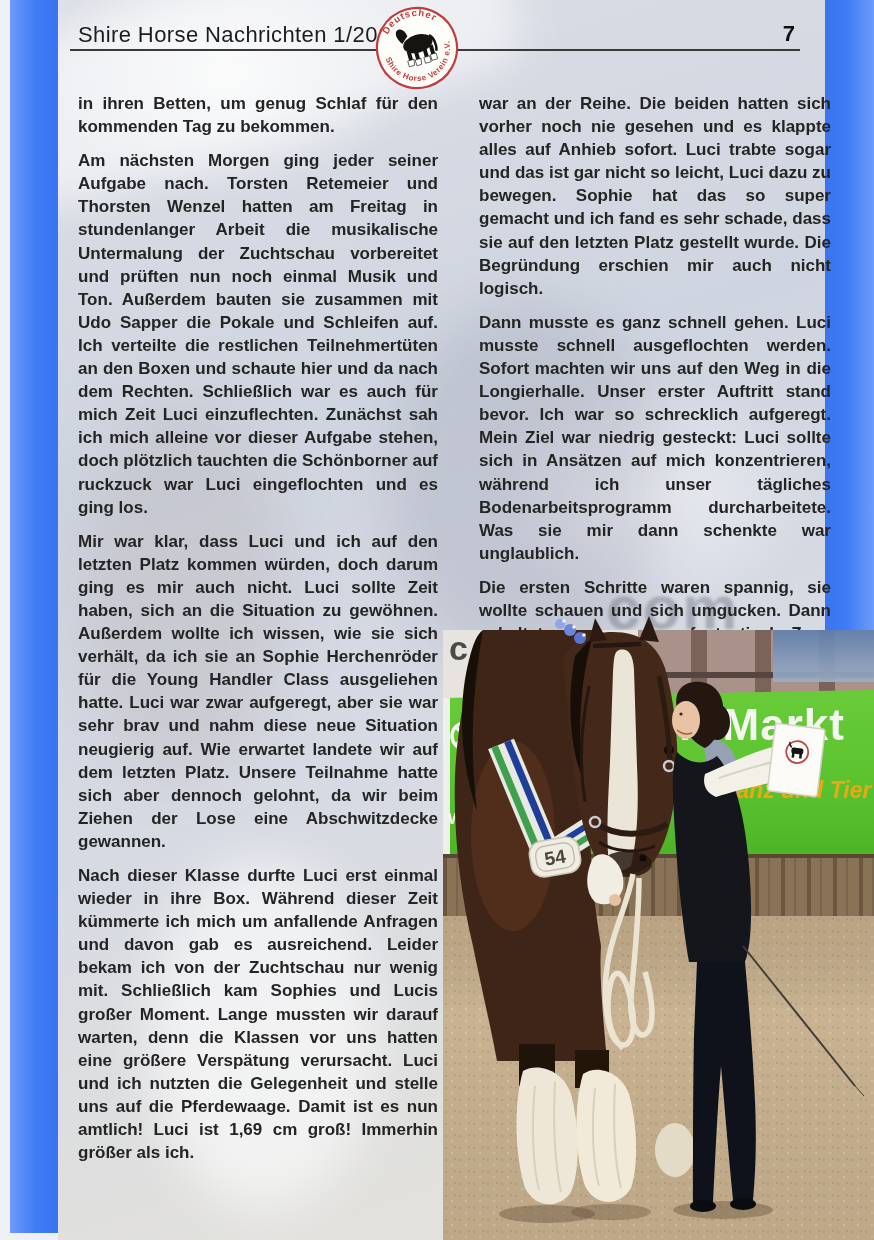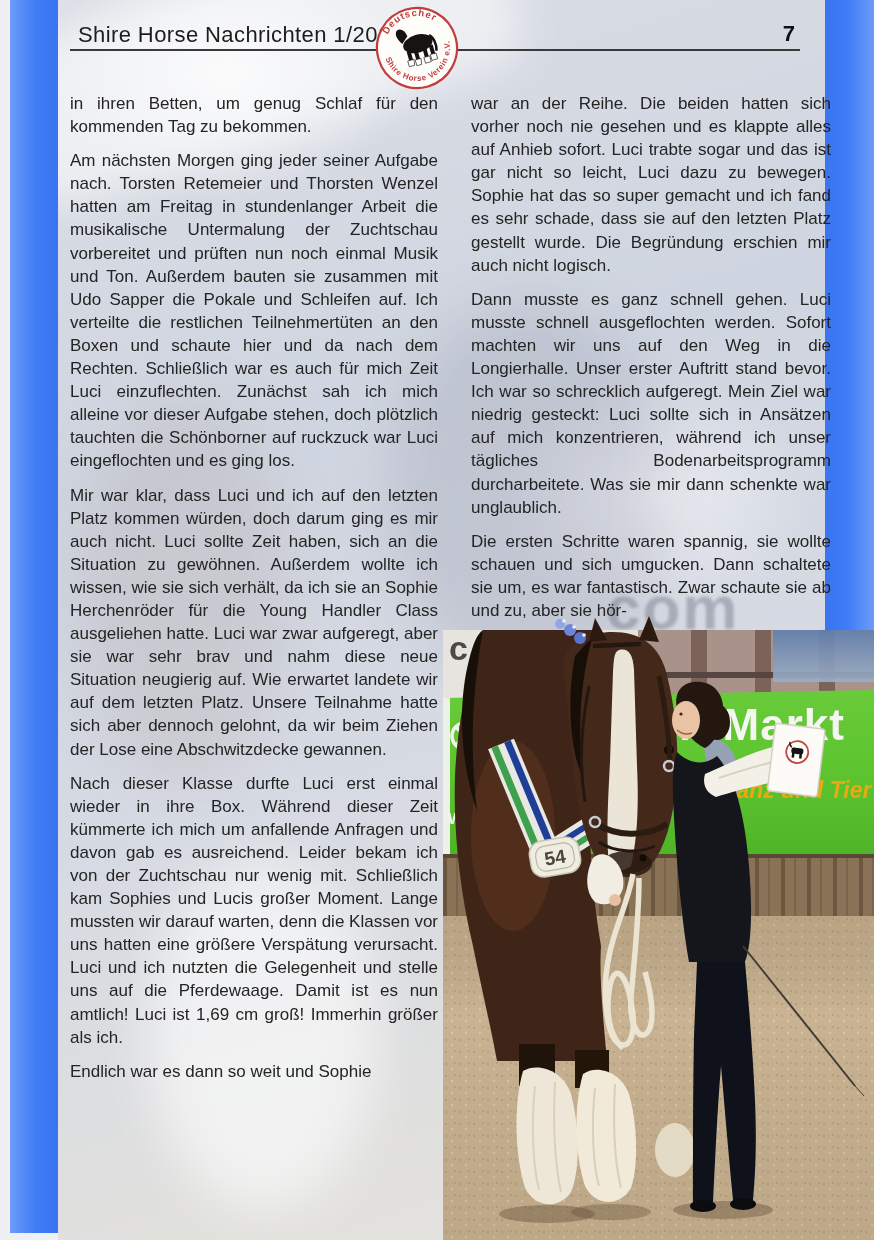--- a/index.html
+++ b/index.html
@@ -33,21 +33,21 @@
   .masthead-title{
     position:absolute;left:78px;top:22px;width:420px;
     font-size:22px;letter-spacing:.4px;color:#1c1c1c;
   }
   .masthead-pagenum{
     position:absolute;left:730px;top:21px;width:68px;text-align:right;
     font-size:22px;font-weight:bold;letter-spacing:3px;color:#111;
   }
   .club-logo{position:absolute;left:375px;top:4px;}
   .col{position:absolute;top:92px;font-size:17px;line-height:23.1px;text-align:justify;hyphens:auto;-webkit-hyphens:auto;}
-  .col p{margin:0 0 11px 0;}
+  .col p{margin:0 0 11px 8px;font-weight:bold;}
   .col-left{left:70px;width:368px;}
   .col-right{left:471px;width:360px;max-height:540px;overflow:hidden;}
   .photo{position:absolute;left:443px;top:616px;}
 </style>
 </head>
 <body>
 
 <div class="page">
 
   <div class="content-bg">
@@ -92,21 +92,20 @@
         <path d="M 15,-9 C 19,-6 20,2 18,8" stroke="#171310" stroke-width="2.5" fill="none"></path>
       </g>
     </g>
   </svg>
 
   <div class="col col-left">
     <p>in ihren Betten, um genug Schlaf für den kommenden Tag zu bekommen.</p>
     <p>Am nächsten Morgen ging jeder seiner Aufgabe nach. Torsten Retemeier und Thorsten Wenzel hatten am Freitag in stundenlanger Arbeit die musikalische Untermalung der Zuchtschau vorbereitet und prüften nun noch einmal Musik und Ton. Außerdem bauten sie zusammen mit Udo Sapper die Pokale und Schleifen auf. Ich verteilte die restlichen Teilnehmertüten an den Boxen und schaute hier und da nach dem Rechten. Schließlich war es auch für mich Zeit Luci einzuflechten. Zunächst sah ich mich alleine vor dieser Aufgabe stehen, doch plötzlich tauchten die Schönborner auf ruckzuck war Luci eingeflochten und es ging los.</p>
     <p>Mir war klar, dass Luci und ich auf den letzten Platz kommen würden, doch darum ging es mir auch nicht. Luci sollte Zeit haben, sich an die Situation zu gewöhnen. Außerdem wollte ich wissen, wie sie sich verhält, da ich sie an Sophie Herchenröder für die Young Handler Class ausgeliehen hatte. Luci war zwar aufgeregt, aber sie war sehr brav und nahm diese neue Situation neugierig auf. Wie erwartet landete wir auf dem letzten Platz. Unsere Teilnahme hatte sich aber dennoch gelohnt, da wir beim Ziehen der Lose eine Abschwitzdecke gewannen.</p>
     <p>Nach dieser Klasse durfte Luci erst einmal wieder in ihre Box. Während dieser Zeit kümmerte ich mich um anfallende Anfragen und davon gab es ausreichend. Leider bekam ich von der Zuchtschau nur wenig mit. Schließlich kam Sophies und Lucis großer Moment. Lange mussten wir darauf warten, denn die Klassen vor uns hatten eine größere Verspätung verursacht. Luci und ich nutzten die Gelegenheit und stelle uns auf die Pferdewaage. Damit ist es nun amtlich! Luci ist 1,69 cm groß! Immerhin größer als ich.</p>
-    <p>Endlich war es dann so weit und Sophie</p>
   </div>
 
   <div class="col col-right">
     <p>war an der Reihe. Die beiden hatten sich vorher noch nie gesehen und es klappte alles auf Anhieb sofort. Luci trabte sogar und das ist gar nicht so leicht, Luci dazu zu bewegen. Sophie hat das so super gemacht und ich fand es sehr schade, dass sie auf den letzten Platz gestellt wurde. Die Begründung erschien mir auch nicht logisch.</p>
     <p>Dann musste es ganz schnell gehen. Luci musste schnell ausgeflochten werden. Sofort machten wir uns auf den Weg in die Longierhalle. Unser erster Auftritt stand bevor. Ich war so schrecklich aufgeregt. Mein Ziel war niedrig gesteckt: Luci sollte sich in Ansätzen auf mich konzentrieren, während ich unser tägliches Bodenarbeitsprogramm durcharbeitete. Was sie mir dann schenkte war unglaublich.</p>
     <p>Die ersten Schritte waren spannig, sie wollte schauen und sich umgucken. Dann schaltete sie um, es war fantastisch. Zwar schaute sie ab und zu, aber sie hör-</p>
   </div>
 
   <svg class="photo" width="431" height="624" viewBox="0 0 431 624">
     <defs>

